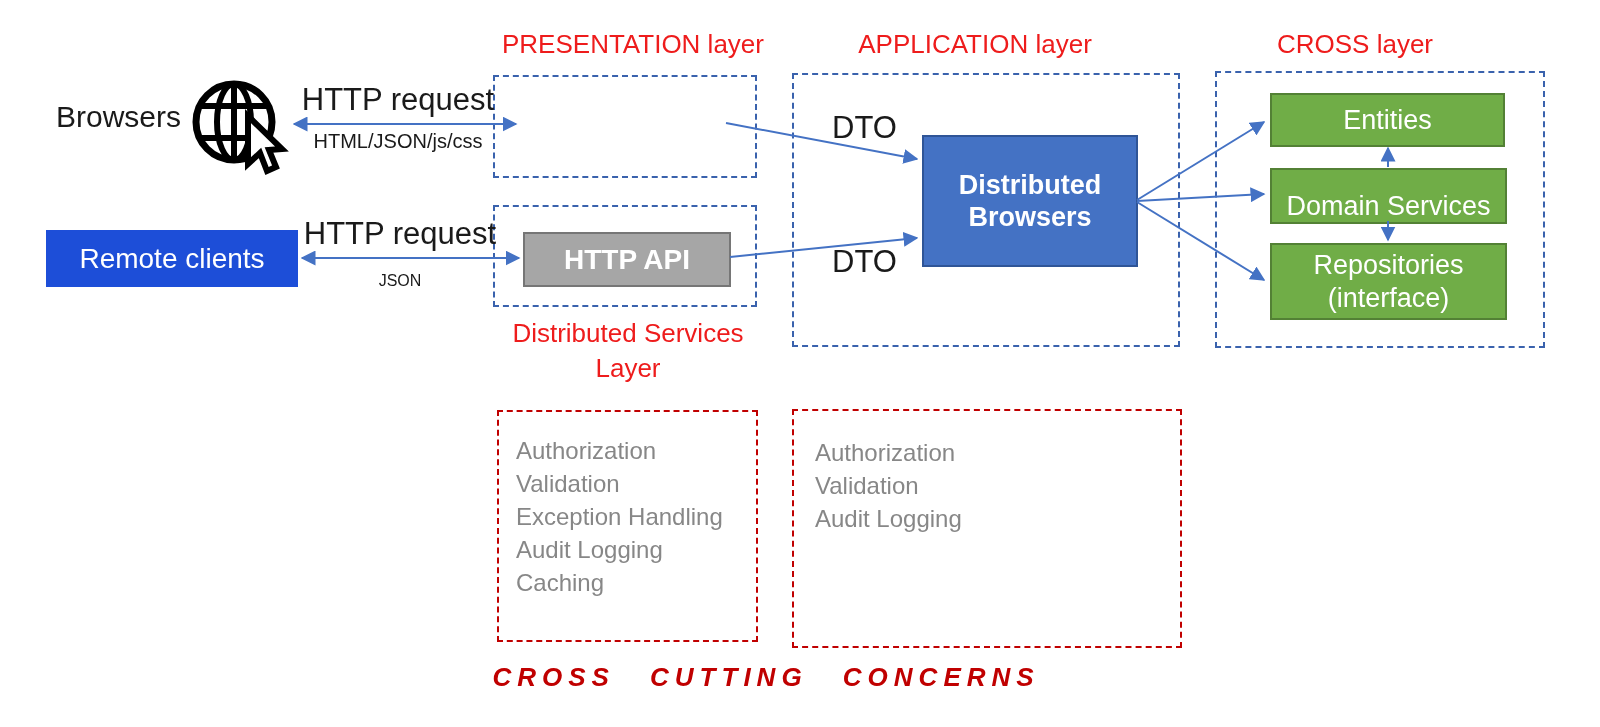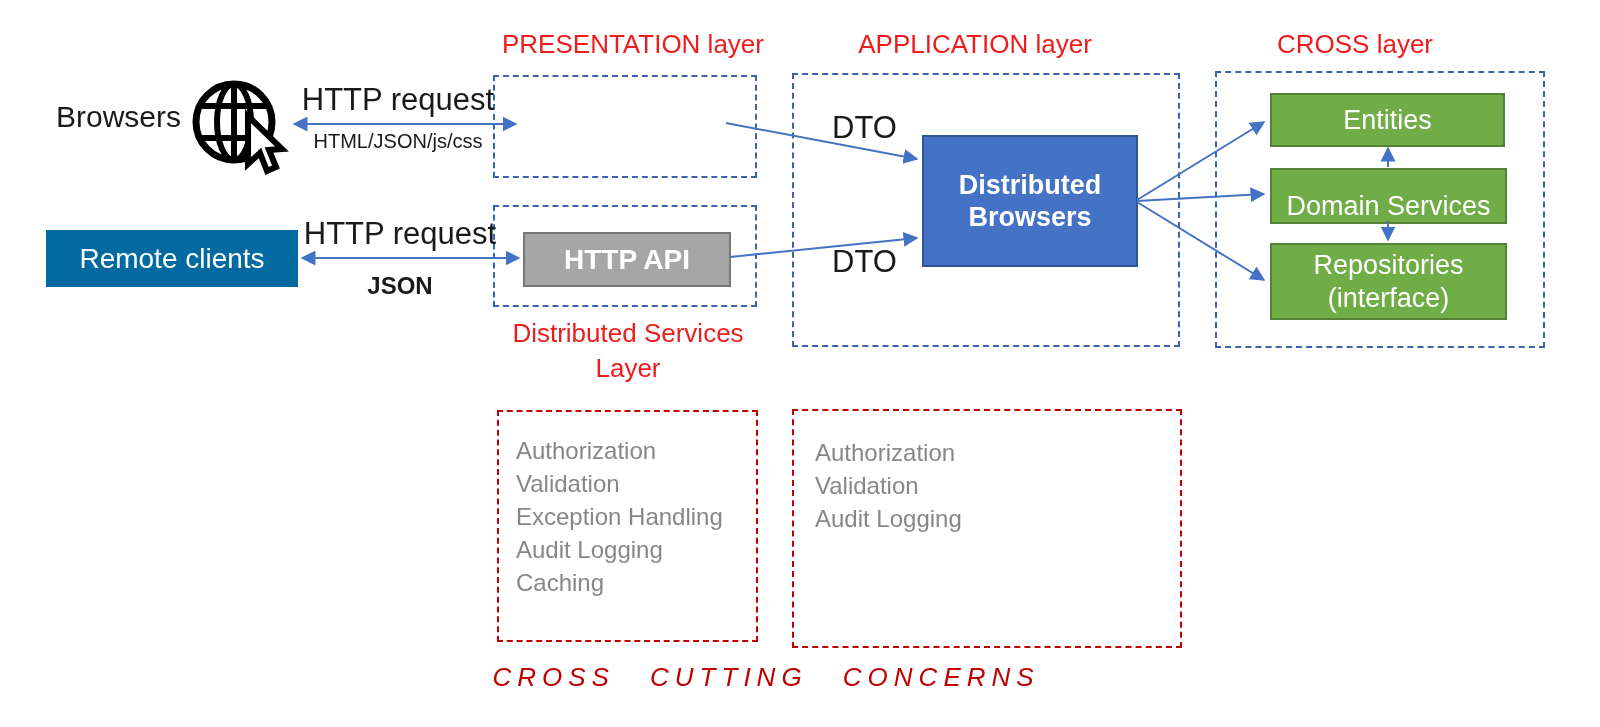--- a/index.html
+++ b/index.html
@@ -9,27 +9,27 @@
   .layer-label{color:#ee1c1c;font-size:26px;font-weight:400;text-align:center;white-space:nowrap;}
   .dashed-blue{border:2px dashed #3a62ad;}
   .dashed-red{border:2px dashed #c00000;}
   .node{display:flex;align-items:center;justify-content:center;text-align:center;
         color:#ffffff;font-size:27px;line-height:1.2;}
   .node.bold{font-weight:700;}
   .orange{background:#ed7d31;border:2px solid #bc5b17;}
   .grayb{background:#a6a6a6;border:2px solid #767676;}
   .blueb{background:#4472c4;border:2px solid #2f5597;}
   .greenb{background:#70ad47;border:2px solid #538135;}
-  .blackb{background:#0369a1;color:#fff;display:flex;align-items:center;justify-content:center;
+  .blackb{background:#1d4ed8;color:#fff;display:flex;align-items:center;justify-content:center;
           font-size:28px;}
   .plain{font-size:31px;white-space:nowrap;}
   .small{font-size:20px;white-space:nowrap;}
-  .midsize{font-size:24px;white-space:nowrap;font-weight:bold;}
+  .midsize{font-size:16px;white-space:nowrap;}
   .graylist{color:#878787;font-size:24px;line-height:33px;white-space:nowrap;}
-  .crosscut{color:#c00000;font-size:26px;font-style:italic;font-weight:400;
+  .crosscut{color:#c00000;font-size:26px;font-style:italic;font-weight:700;
             letter-spacing:6px;word-spacing:22px;text-align:center;white-space:nowrap;}
   svg.overlay{position:absolute;left:0;top:0;pointer-events:none;}
 </style>
 </head>
 <body>
 
 <div id="canvas">
 
   <div class="abs layer-label" style="left:502px;top:29px;width:252px;">PRESENTATION layer</div>
   <div class="abs layer-label" style="left:845px;top:29px;width:260px;">APPLICATION layer</div>

